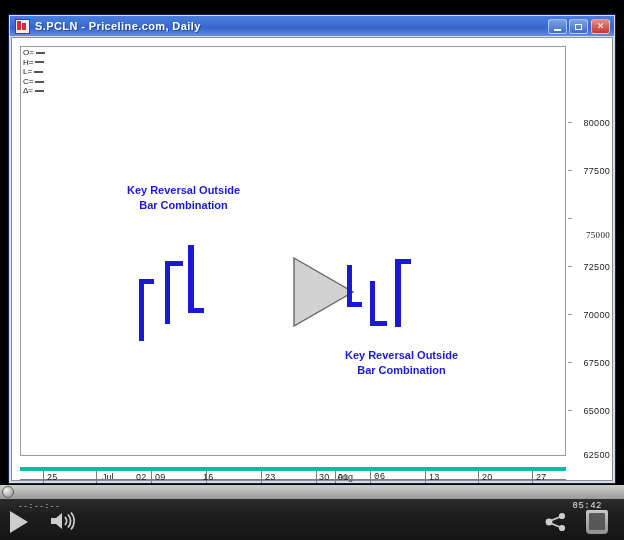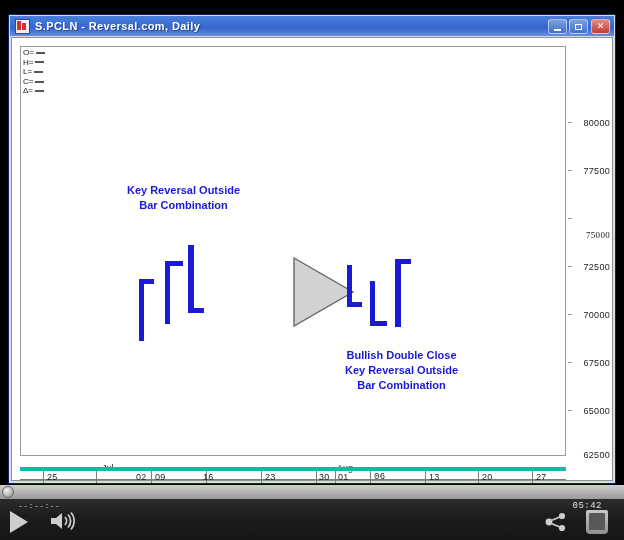--- a/index.html
+++ b/index.html
@@ -59,21 +59,21 @@
   .tick{position:absolute;background:#1a19d6;}
   #tri-outline{position:absolute;left:272px;top:210px;width:62px;height:70px;}
 
   
   #yaxis{position:absolute;left:556px;top:8px;width:44px;height:410px;}
   .ylab{position:absolute;right:2px;font-size:9px;color:#222;letter-spacing:.3px;}
   .ytick{position:absolute;left:0px;width:4px;height:1px;background:#9b9b9b;}
 
   
   #xaxis{position:absolute;left:8px;top:418px;width:546px;height:24px;}
-  #monthrow{position:absolute;left:0;top:7px;width:100%;height:12px;}
+  #monthrow{position:absolute;left:0;top:16px;width:100%;height:12px;}
   .mlab{position:absolute;font-size:9px;color:#222;}
   #dayrow{position:absolute;left:0;top:11px;width:546px;height:13px;
       border-top:4px solid #14b8a6;border-bottom:1px solid #7d7d7d;box-sizing:border-box;}
   .dsep{position:absolute;top:0;width:1px;height:12px;background:#7d7d7d;}
   .dlab{position:absolute;top:1px;font-size:9px;color:#222;letter-spacing:.3px;}
 
   
   #redarrow{position:absolute;left:572px;top:456px;width:26px;height:14px;}
 
   
@@ -100,21 +100,21 @@
 </style>
 </head>
 <body>
 
 <div id="player">
 
   <div id="win">
 
     <div id="titlebar">
       <span id="appicon"></span>
-      <span id="titletext">S.PCLN - Reversal.com, Daily</span>
+      <span id="titletext">S.PCLN - Priceline.com, Daily</span>
       <span class="winbtn" id="btn-min">
         <span class="glyph">
             <span id="mdash"></span>
           </span>
       </span>
       <span class="winbtn" id="btn-max">
         <span class="glyph">
             <span id="mbox"></span>
           </span>
       </span>
@@ -134,21 +134,20 @@
           <div><span>C=</span><span class="eq"></span></div>
           <div><span>Δ=</span><span class="eq"></span></div>
         </div>
 
         <div class="anno" id="anno-bear">
           <div>Key Reversal Outside</div>
           <div>Bar Combination</div>
         </div>
 
         <div class="anno" id="anno-bull">
-          <div>Bullish Double Close</div>
           <div>Key Reversal Outside</div>
           <div>Bar Combination</div>
         </div>
 
         <div class="bar" style="left:118px;top:232px;width:5px;height:62px;"></div>
         <div class="tick" style="left:118px;top:232px;width:15px;height:5px;"></div>
 
         <div class="bar" style="left:144px;top:214px;width:5px;height:63px;"></div>
         <div class="tick" style="left:144px;top:214px;width:18px;height:5px;"></div>
 

